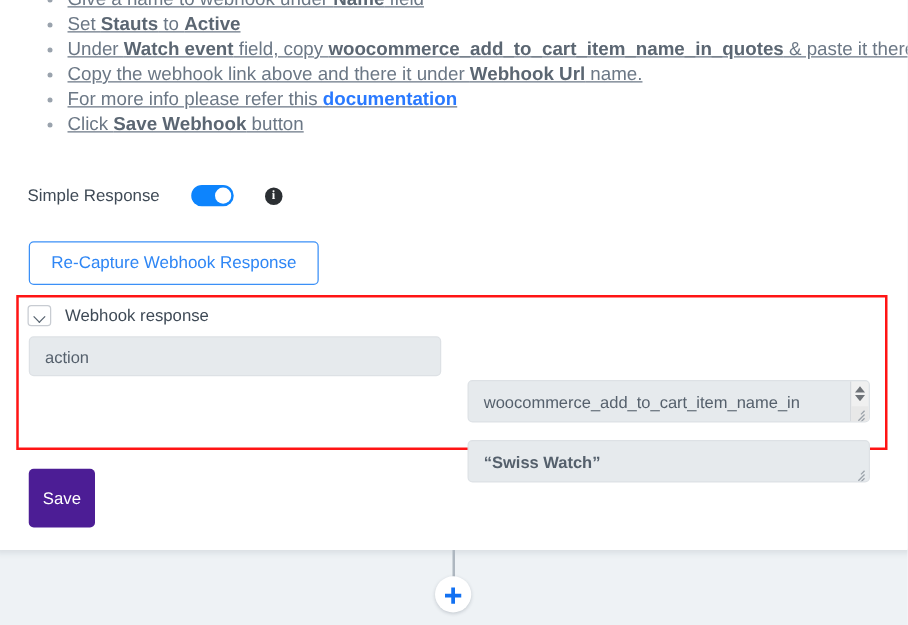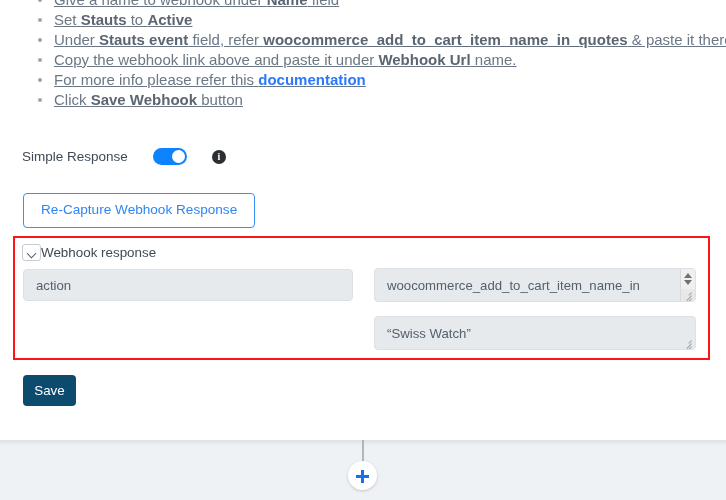--- a/index.html
+++ b/index.html
@@ -140,20 +140,21 @@
     pointer-events: none;
   }
 
   
   .wh-header {
     position: absolute;
     left: 22px;
     top: 244px;
     display: flex;
     align-items: center;
+    gap: 11px;
   }
   .chev-btn {
     width: 19px;
     height: 17px;
     border: 1px solid #c8ccd2;
     border-radius: 3px;
     background: #fff;
     position: relative;
     cursor: pointer;
     flex: none;
@@ -183,25 +184,25 @@
     font-size: 13.2px;
     color: #55606c;
     padding: 0 12px;
     display: flex;
     align-items: center;
     font-family: "Liberation Sans", sans-serif;
     overflow: hidden;
     white-space: nowrap;
   }
   .field.left  { left: 23px;  width: 330px; height: 32px; }
-  .field.right { left: 374px; width: 322px; height: 34px; }
+  .field.right { left: 374px; width: 322px; height: 34px; margin-top: 36px; }
   .row1 { top: 269px; }
   .row2 { top: 317px; }
   .field.right.row1 { top: 268px; }
-  .field.right.row2 { top: 316px; }
+  .field.right.row2 { top: 316px; font-weight: bold; }
 
   
   .grip {
     position: absolute;
     right: 2px;
     bottom: 1px;
     width: 11px;
     height: 11px;
     pointer-events: none;
   }
@@ -244,22 +245,22 @@
     left: 0; top: 20px; right: 0; bottom: 0;
     background: #e8e8e8;
   }
 
   
   .save-btn {
     position: absolute;
     left: 23px;
     top: 375px;
     width: 53px;
-    height: 31px;
-    background: #0c4a6e;
+    height: 47px;
+    background: #4c1d95;
     border: none;
     border-radius: 4px;
     color: #ffffff;
     font-size: 13.4px;
     font-family: "Liberation Sans", sans-serif;
     cursor: pointer;
   }
 
   
   .connector {
@@ -293,22 +294,22 @@
 </head>
 <body>
 
 <div id="stage">
 
   <div class="card"></div>
 
   <ul class="bullets">
     <li><span>Give a name to webhook under </span><b>Name</b><span> field</span></li>
     <li><span>Set </span><b>Stauts</b><span> to </span><b>Active</b></li>
-    <li><span>Under </span><b>Stauts event</b><span> field, refer </span><b>woocommerce_add_to_cart_item_name_in_quotes</b><span> &amp; paste it there</span></li>
-    <li><span>Copy the webhook link above and paste it under </span><b>Webhook Url</b><span> name.</span></li>
+    <li><span>Under </span><b>Watch event</b><span> field, copy </span><b>woocommerce_add_to_cart_item_name_in_quotes</b><span> &amp; paste it there</span></li>
+    <li><span>Copy the webhook link above and there it under </span><b>Webhook Url</b><span> name.</span></li>
     <li><span>For more info please refer this </span><a href="#">documentation</a></li>
     <li><span>Click </span><b>Save Webhook</b><span> button</span></li>
   </ul>
 
   <div class="simple-row">
     <span class="simple-label">Simple Response</span>
     <div class="toggle"></div>
     <div class="info-icon">i</div>
   </div>
 

